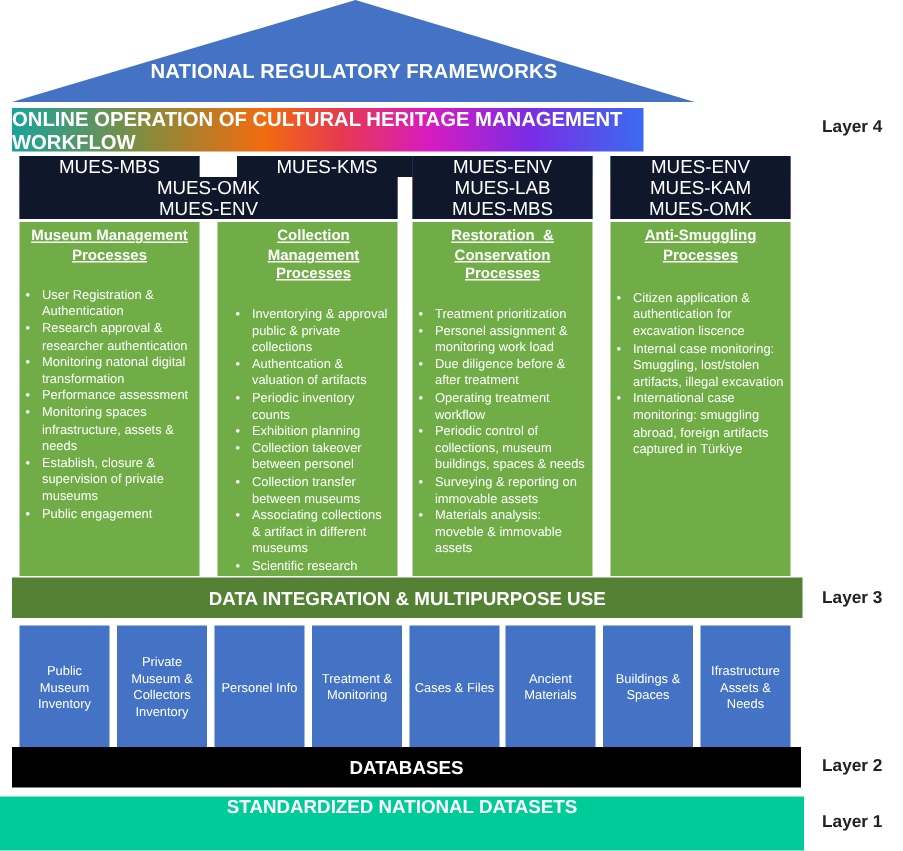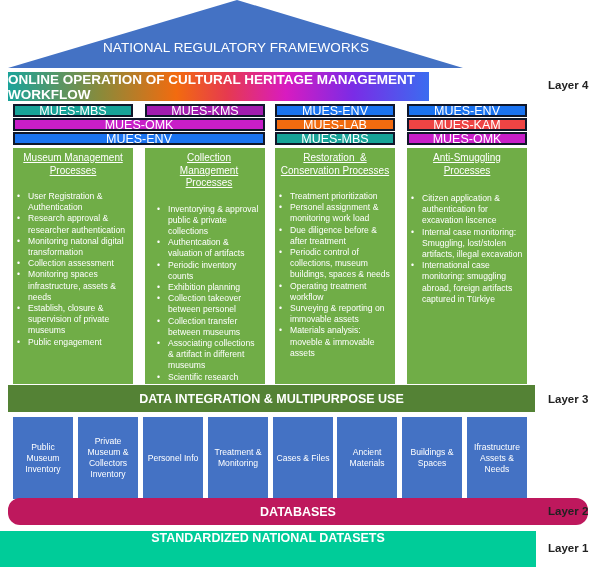--- a/index.html
+++ b/index.html
@@ -1,69 +1,69 @@
 <!DOCTYPE html>
 <html><head>
 <meta charset="utf-8">
 <style>
   html,body{margin:0;padding:0;background:#ffffff;}
   body{width:602px;height:567px;position:relative;overflow:hidden;font-family:"Liberation Sans","DejaVu Sans",sans-serif;}
   .abs{position:absolute;box-sizing:border-box;}
   .roof{left:0;top:0;width:602px;height:70px;}
-  .roof-title{left:8px;top:40px;width:456px;text-align:center;color:#fff;font-weight:normal;font-size:13.5px;letter-spacing:0.1px;}
+  .roof-title{left:8px;top:40px;width:456px;text-align:center;color:#fff;font-weight:bold;font-size:13.5px;letter-spacing:0.1px;}
   .workflow{left:8px;top:72px;width:421px;height:29px;display:flex;align-items:center;justify-content:center;color:#fff;font-weight:bold;font-size:13.5px;
     background:linear-gradient(90deg,#1aa39a 0%,#8a8a3a 22%,#f26b0f 40%,#e63a4f 52%,#d81bc0 66%,#7a2ce6 82%,#3b6cf0 100%);}
   .layer-label{color:#222;font-weight:bold;font-size:11.5px;}
-  .mues{display:flex;align-items:center;justify-content:center;color:#fff;font-size:12.5px;height:13px;border:2px solid #0f172a;}
+  .mues{display:flex;align-items:center;justify-content:center;color:#fff;font-size:12.5px;height:13px;border:7px solid #0f172a;}
   .col{background:#70ad47;color:#fff;top:148px;height:236px;width:120px;padding:4px 4px 0 4px;}
-  .col-title{text-align:center;font-weight:normal;font-size:10px;text-decoration:underline;line-height:12.5px;margin-bottom:14px;}
+  .col-title{text-align:center;font-weight:bold;font-size:10px;text-decoration:underline;line-height:12.5px;margin-bottom:14px;}
   .col ul{margin:0;padding:0 0 0 8px;list-style:none;}
   .col li{font-size:8.6px;line-height:11.2px;position:relative;padding-left:3px;}
   .col li::before{content:"•";position:absolute;left:-8px;top:0;}
   .integration{left:8px;top:385px;width:527px;height:27px;background:#548235;color:#fff;font-weight:bold;font-size:12.5px;display:flex;align-items:center;justify-content:center;}
   .db-box{top:417px;height:82px;width:60px;background:#4472c4;color:#fff;font-size:8.6px;line-height:11px;display:flex;align-items:center;justify-content:center;text-align:center;padding:2px;}
-  .databases{left:8px;top:498px;width:580px;height:27px;background:#be185d;color:#fff;font-weight:bold;font-size:12.5px;display:flex;align-items:center;justify-content:center;border-radius:12px;}
+  .databases{left:8px;top:498px;width:526px;height:27px;background:#000000;color:#fff;font-weight:bold;font-size:12.5px;display:flex;align-items:center;justify-content:center;}
   .standard{left:0;top:531px;width:536px;height:36px;background:#00cc99;color:#fff;font-weight:bold;font-size:12.5px;display:flex;justify-content:center;}
 </style>
 </head>
 <body>
 
 <svg class="abs roof" viewBox="0 0 602 70" width="602" height="70">
   <polygon points="237,0 463,68 8,68" fill="#4472c4"></polygon>
 </svg>
 <div class="abs roof-title">NATIONAL REGULATORY FRAMEWORKS</div>
 
 <div class="abs workflow">
     <span>ONLINE OPERATION OF CULTURAL HERITAGE MANAGEMENT WORKFLOW</span>
   </div>
 <div class="abs layer-label" style="left:548px;top:79px;">Layer 4</div>
 
 <div class="abs mues" style="left: 13px; top: 104px; width: 120px; background: rgb(23, 163, 152);">MUES-MBS</div>
-<div class="abs mues" style="left: 145px; top: 104px; width: 120px; background: #a21caf;">MUES-KMS</div>
+<div class="abs mues" style="left: 158px; top: 104px; width: 120px; background: #a21caf;">MUES-KMS</div>
 <div class="abs mues" style="left: 13px; top: 118px; width: 252px; background: rgb(200, 30, 200);">MUES-OMK</div>
 <div class="abs mues" style="left: 13px; top: 132px; width: 252px; background: rgb(26, 115, 240);">MUES-ENV</div>
 
 <div class="abs mues" style="left: 275px; top: 104px; width: 120px; background: rgb(26, 115, 240);">MUES-ENV</div>
 <div class="abs mues" style="left: 275px; top: 118px; width: 120px; background: rgb(242, 107, 15);">MUES-LAB</div>
 <div class="abs mues" style="left: 275px; top: 132px; width: 120px; background: rgb(23, 163, 152);">MUES-MBS</div>
 
 <div class="abs mues" style="left: 407px; top: 104px; width: 120px; background: rgb(26, 115, 240);">MUES-ENV</div>
 <div class="abs mues" style="left: 407px; top: 118px; width: 120px; background: rgb(238, 68, 68);">MUES-KAM</div>
 <div class="abs mues" style="left: 407px; top: 132px; width: 120px; background: rgb(200, 30, 200);">MUES-OMK</div>
 
 <div class="abs col" style="left:13px;">
   <div class="col-title">
     <div>Museum Management</div>
     <div>Processes</div>
   </div>
   <ul>
       <li>User Registration &amp; Authentication</li>
       <li>Research approval &amp; researcher authentication</li>
       <li>Monitoring natonal digital transformation</li>
-      <li>Collection assessment</li>
+      <li>Performance assessment</li>
       <li>Monitoring spaces infrastructure, assets &amp; needs</li>
       <li>Establish, closure &amp; supervision of private museums</li>
       <li>Public engagement</li>
     </ul>
 </div>
 <div class="abs col" style="left:145px;padding-left:12px;">
   <div class="col-title">
     <div>Collection Management</div>
     <div>Processes</div>
   </div>
@@ -80,22 +80,22 @@
 </div>
 <div class="abs col" style="left:275px;">
   <div class="col-title">
     <div style="white-space:pre;">Restoration  &amp;</div>
     <div>Conservation Processes</div>
   </div>
   <ul>
       <li>Treatment prioritization</li>
       <li>Personel assignment &amp; monitoring work load</li>
       <li>Due diligence before &amp; after treatment</li>
+      <li>Operating treatment workflow</li>
       <li>Periodic control of collections, museum buildings, spaces &amp; needs</li>
-      <li>Operating treatment workflow</li>
       <li>Surveying &amp; reporting on immovable assets</li>
       <li>Materials analysis: moveble &amp; immovable assets</li>
     </ul>
 </div>
 <div class="abs col" style="left:407px;">
   <div class="col-title" style="margin-bottom:16px;">
     <div>Anti-Smuggling</div>
     <div>Processes</div>
   </div>
   <ul>

